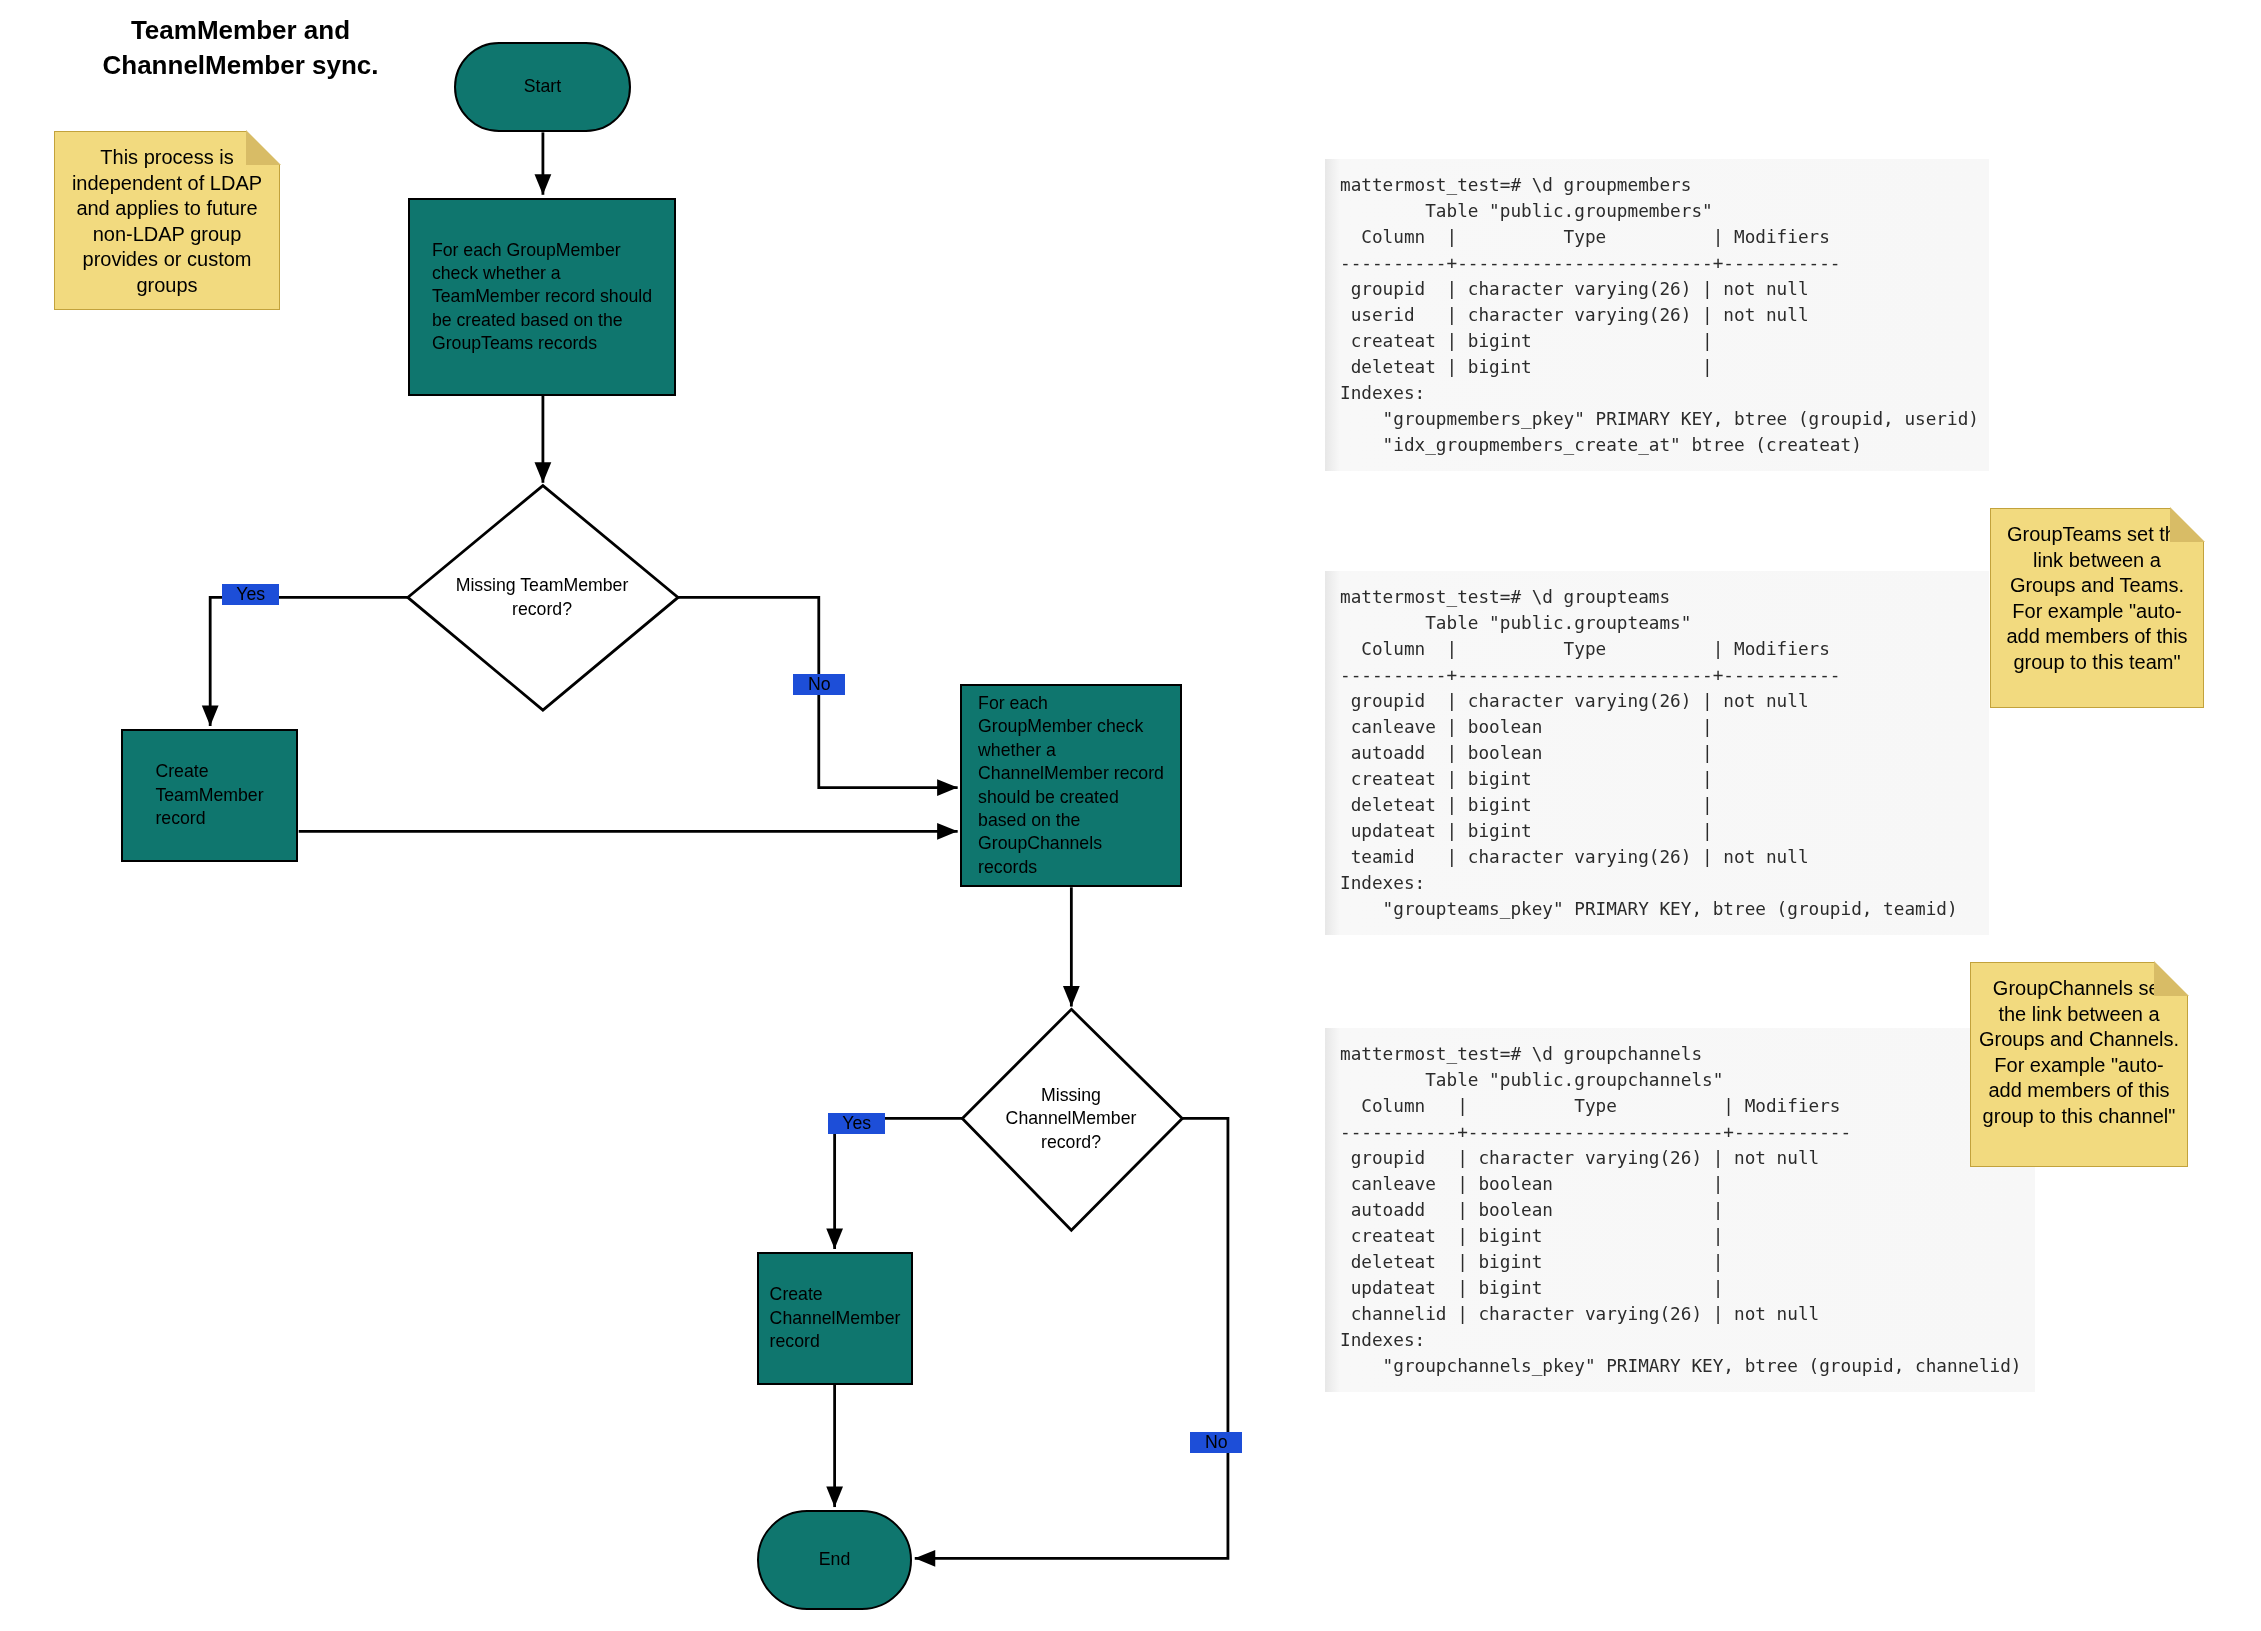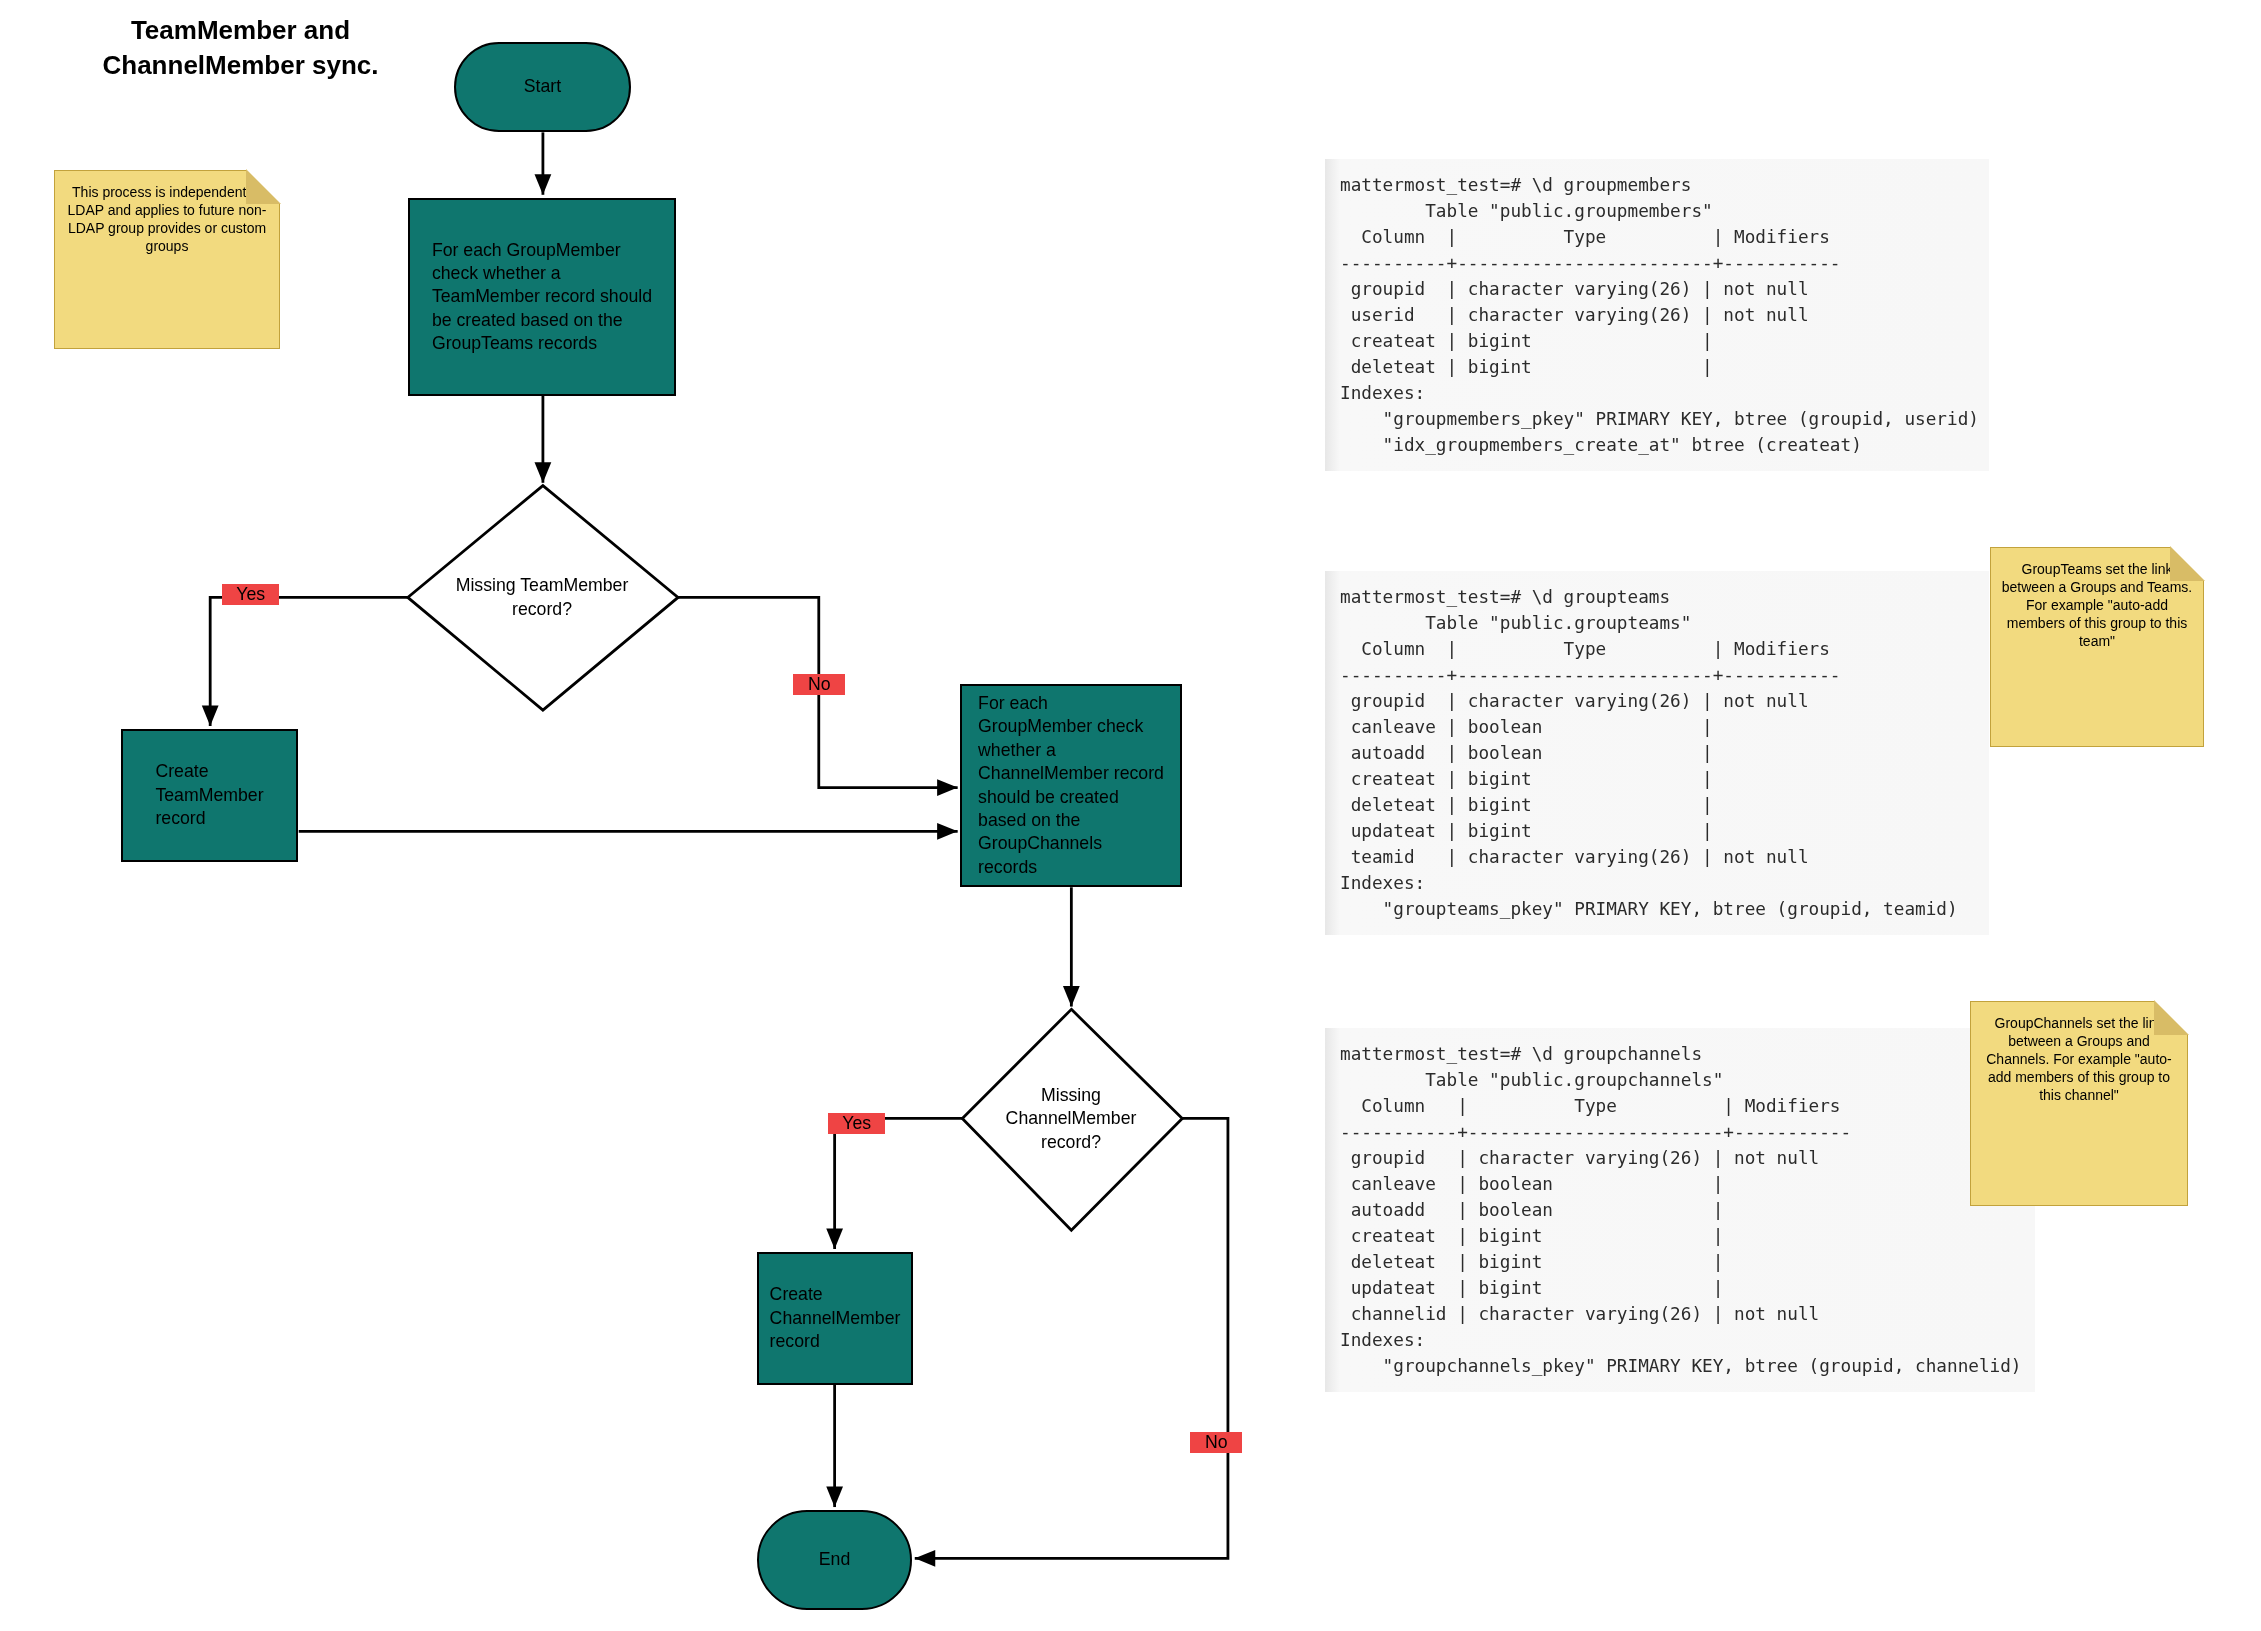--- a/index.html
+++ b/index.html
@@ -8,42 +8,41 @@
     font-family:"Liberation Sans", sans-serif;color:#000;
   }
   .abs{position:absolute;}
   #page-title{
     left:56px;top:13px;width:369px;text-align:center;
     font-size:26px;font-weight:bold;line-height:1.35;white-space:pre-line;
   }
   
   .note{
     position:absolute;background:#F2DA7F;border:1.9px solid #C2A23C;
-    box-sizing:border-box;text-align:center;font-size:14px;line-height:1.28;
+    box-sizing:border-box;text-align:center;font-size:20px;line-height:1.28;
     padding:13px 7.5px 7.5px 7.5px;
-    margin-top:39px;
   }
   .note .fold{
     position:absolute;top:-1.9px;right:-1.9px;width:0;height:0;
     border-style:solid;border-width:0 35px 35px 0;
     border-color:#ffffff #ffffff #D8BC66 #D8BC66;
   }
   
   .node{
     position:absolute;box-sizing:border-box;border:2.8px solid #000;background:#0f766e;
     display:flex;align-items:center;justify-content:center;
     font-size:17.7px;line-height:1.32;white-space:pre-line;
   }
   .pill{border-radius:56px;}
   .diamond-label{
     position:absolute;display:flex;align-items:center;justify-content:center;
     text-align:center;font-size:17.7px;line-height:1.32;white-space:pre-line;
   }
   .edge-label{
-    position:absolute;background:#ef4444;padding:0 3.7px;font-size:17.7px;
+    position:absolute;background:#1d4ed8;padding:0 3.7px;font-size:17.7px;
     text-align:center;
   }
   
   .code{
     position:absolute;margin:12px;box-sizing:border-box;
     background:linear-gradient(90deg,#e7e7e7 0px,#f8f8f8 15px,#f7f7f7 100%);
     color:#2b2b2b;font-family:"DejaVu Sans Mono", monospace;
     font-size:17.7px;line-height:26px;white-space:pre;
     padding:13px 15px;
   }

